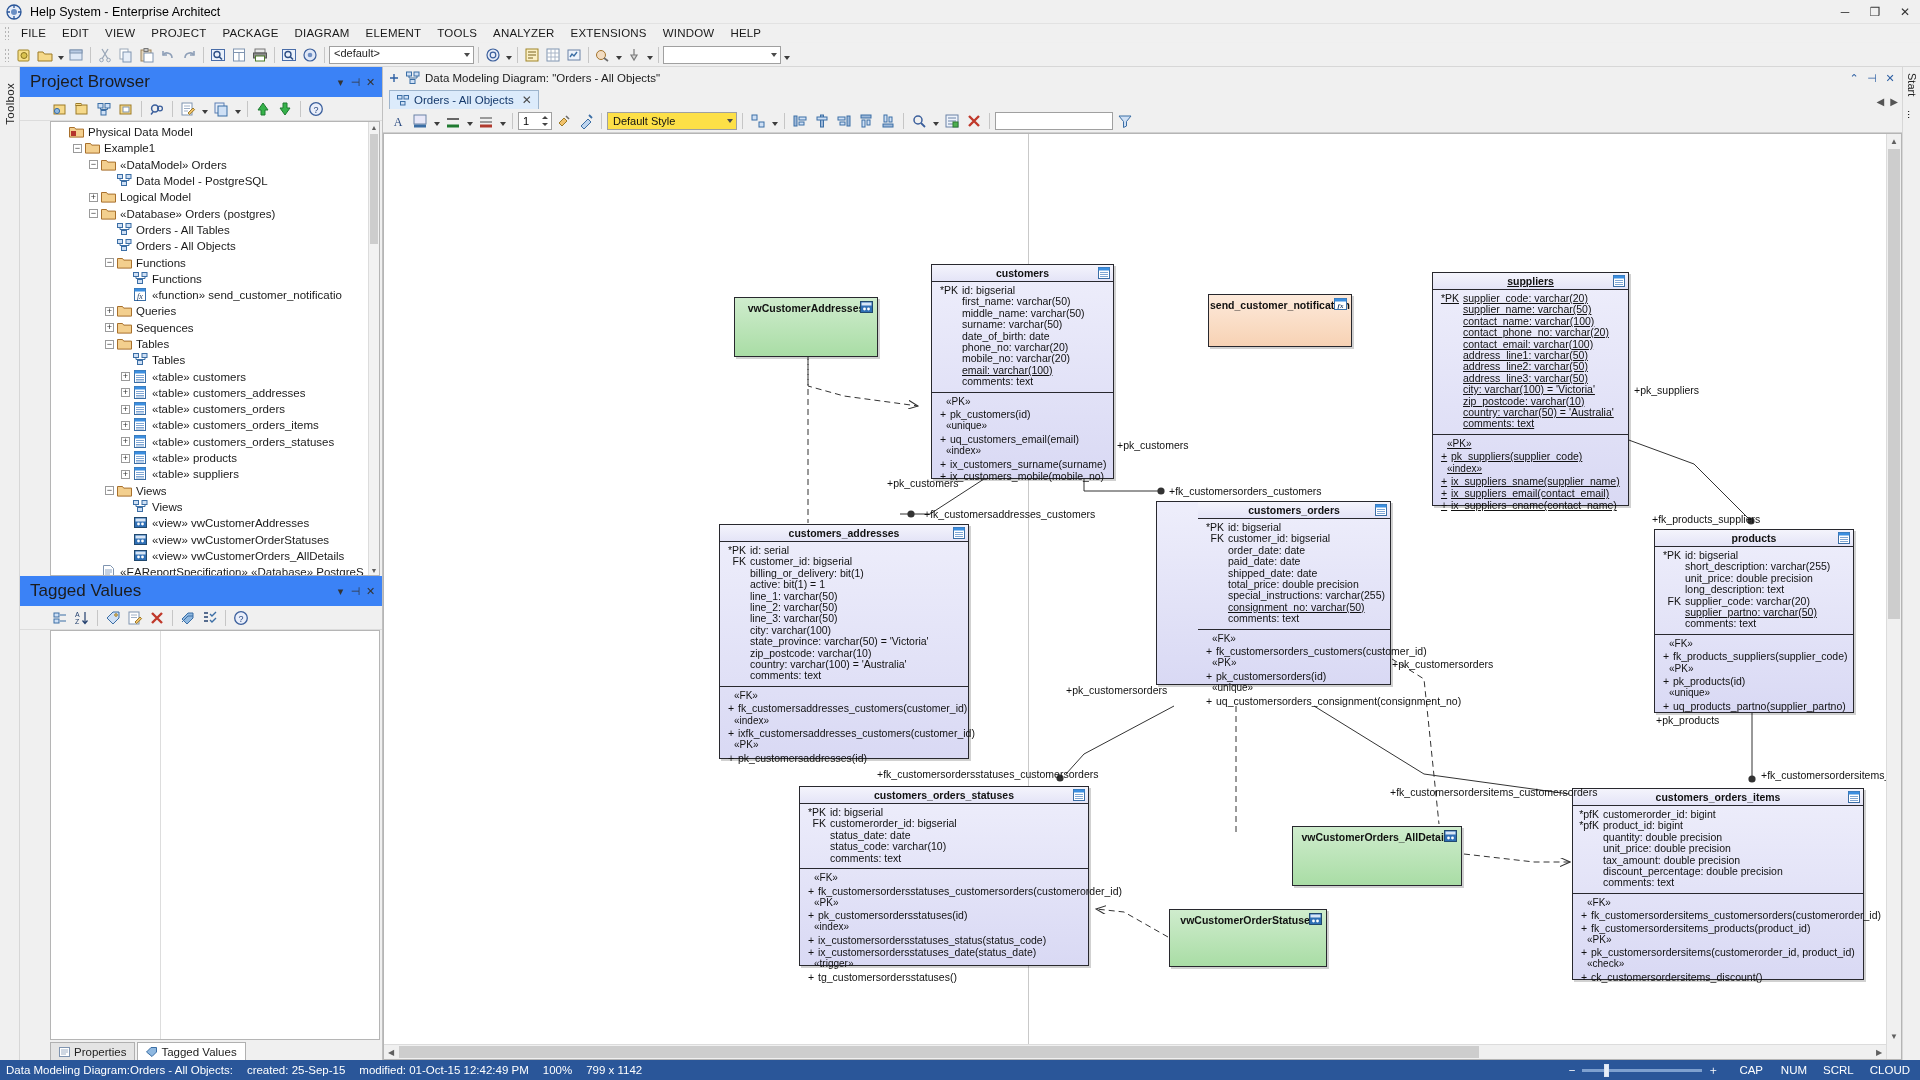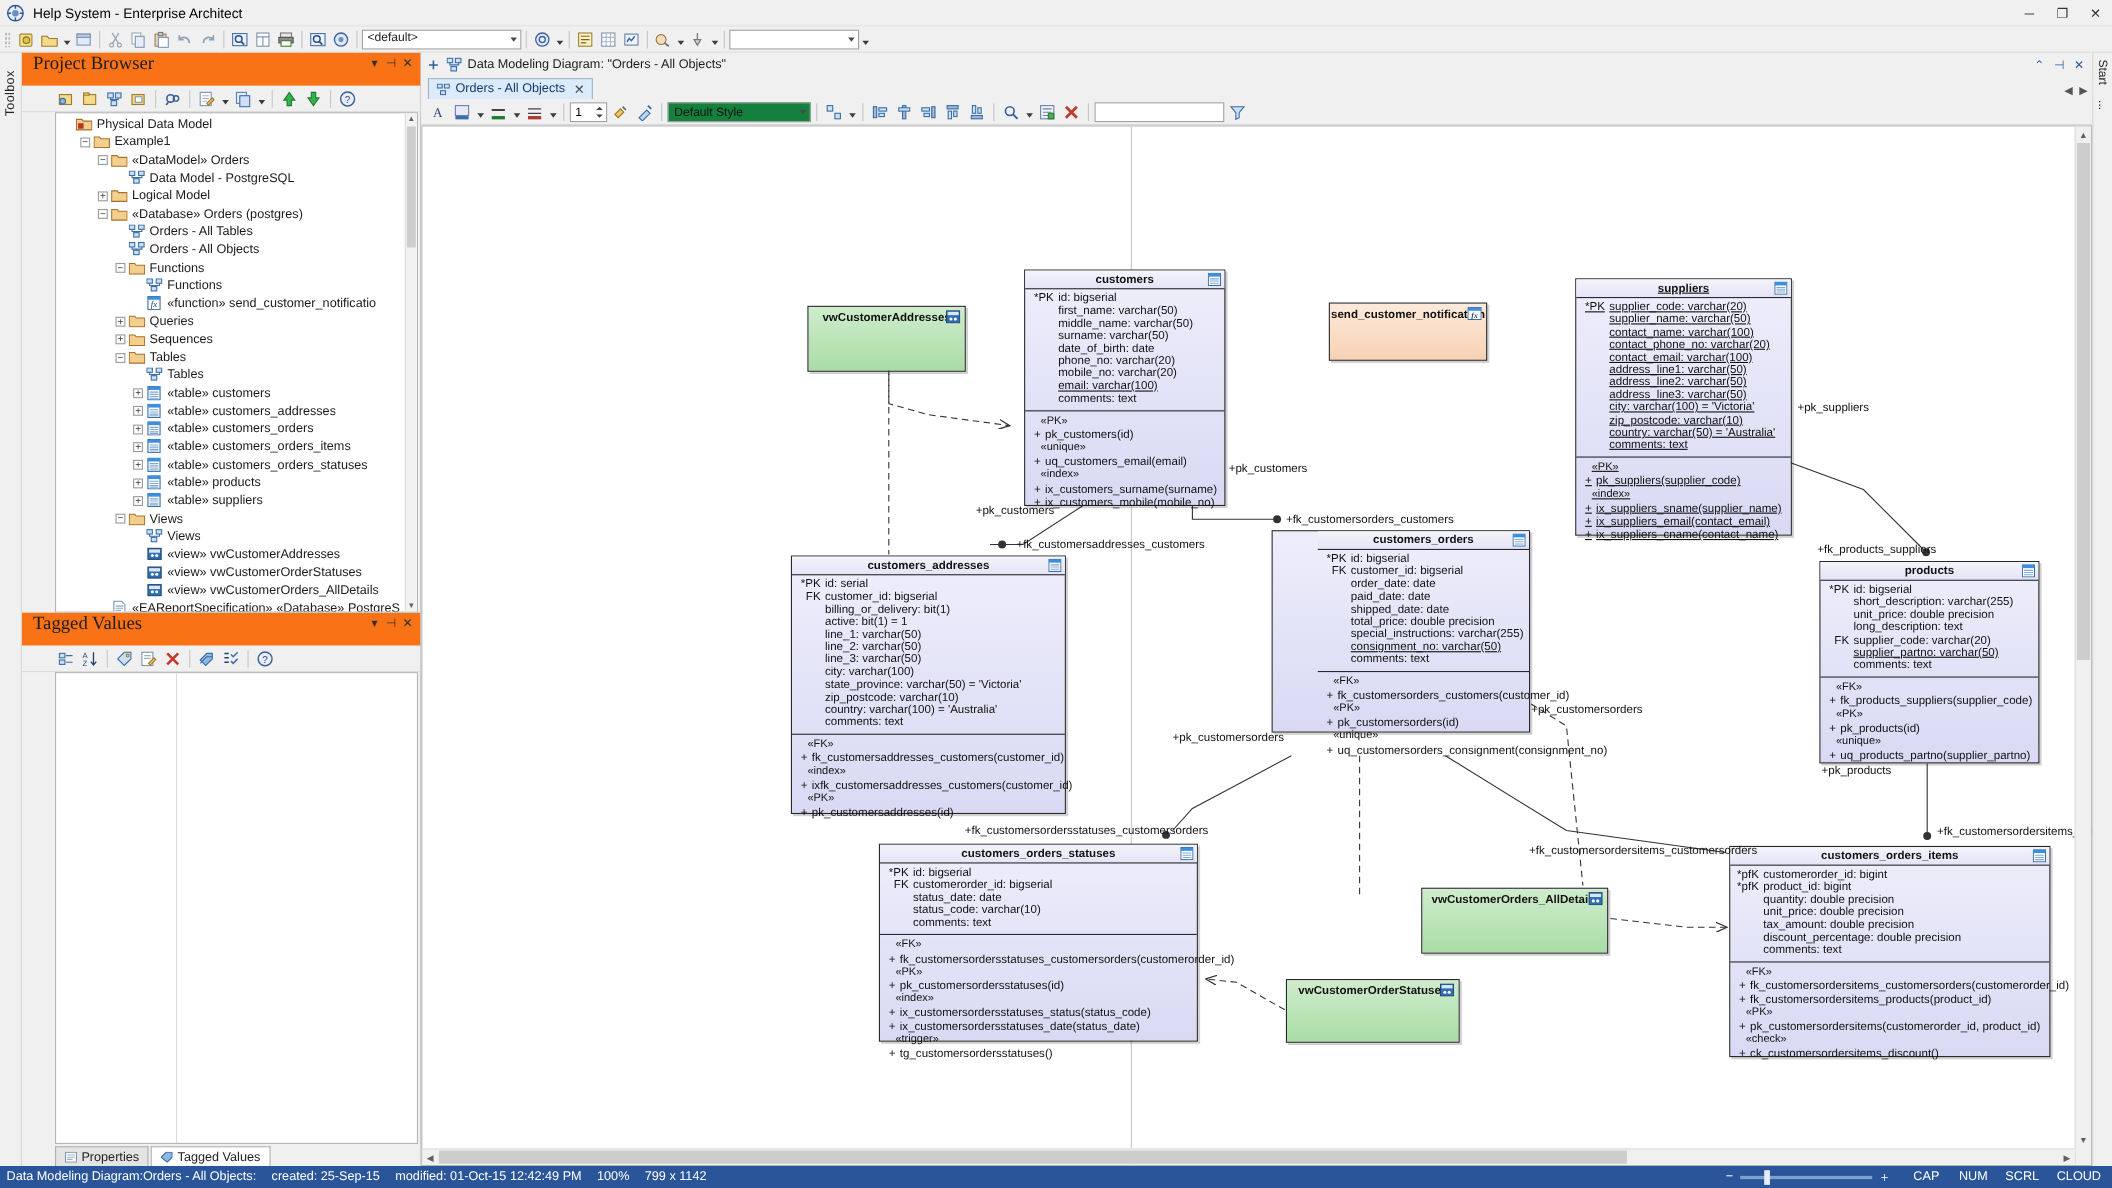--- a/index.html
+++ b/index.html
@@ -50,21 +50,21 @@
   
   .body { flex: 1; display: flex; min-height: 0; }
 
   
   .toolbox-strip { width: 20px; background: #f0f0f0; border-right: 1px solid #d7d7d7;
                    display:flex; align-items:flex-start; justify-content:center; padding-top: 16px;}
   .toolbox-strip span { writing-mode: vertical-rl; transform: rotate(180deg); font-size: 11.5px; color:#222; letter-spacing:.3px;}
 
   
   .leftdock { width: 363px; background: #f0f0f0; display: flex; flex-direction: column; border-right: 1px solid #c0c0c0;}
-  .panel-hdr { height: 30px; display:flex; align-items:flex-start; padding: 0 4px 0 10px; background:#f97316;font-family:Liberation Serif, serif; }
+  .panel-hdr { height: 30px; display:flex; align-items:center; padding: 0 4px 0 10px; background:#3b82f6; }
   .panel-hdr .ph-title { font-size: 17px; color: #1c1c1c; flex: 1; font-weight: 400;}
   .panel-hdr .ph-btn { width: 15px; height: 18px; display:flex; align-items:center; justify-content:center; color:#333; font-size:11px;}
   .panel-tb { height: 24px; background: #f0f0f0; display:flex; align-items:center; padding-left:6px; gap:2px;
               border-bottom: 1px solid #dcdcdc;}
   .tree-wrap { flex: 0 0 auto; background:#fff; border:1px solid #b5b5b5; margin: 0 2px 0 30px; position: relative; overflow: hidden; text-align: right;}
   .tree { padding: 2px 0 0 2px; }
   .trow { display:flex; align-items:center; height: 16.3px; white-space: nowrap; font-size: 11.5px; color:#1a1a1a; }
   .tg { width: 9px; height: 9px; border: 1px solid #9a9a9a; background:#fff; margin-right: 3px;
         display:flex; align-items:center; justify-content:center; font-size: 9px; line-height: 7px; color:#333; flex:none;}
   .tg.none { border: none; background: transparent; }
@@ -97,21 +97,21 @@
 
   .diag-toolbar { height: 24px; background:#f0f0f0; display:flex; align-items:center; gap:2px; padding-left:5px;
                   border-bottom:1px solid #d0d0d0;}
   .spin { width: 34px; height:18px; border:1px solid #a0a0a0; background:#fff; display:flex; align-items:center;
           font-size:11px; padding-left:4px; position:relative;}
   .spin .sp { position:absolute; right:1px; top:1px; width:11px; height:14px; display:flex; flex-direction:column;
               align-items:center; justify-content:space-around;}
   .spin .sp i { border-left:3px solid transparent; border-right:3px solid transparent;}
   .spin .sp i.u { border-bottom:3px solid #444;}
   .spin .sp i.d { border-top:3px solid #444;}
-  .style-combo { width: 130px; height:18px; border:1px solid #a0a0a0; background:#15803d; display:flex; align-items:center;
+  .style-combo { width: 130px; height:18px; border:1px solid #a0a0a0; background:#fde047; display:flex; align-items:center;
                  font-size:11px; padding-left:5px; position:relative; color:#111;}
   .style-combo .arrow { position:absolute; right:3px; top:6px; border-left:3.5px solid transparent;
                         border-right:3.5px solid transparent; border-top:4px solid #4a4a4a;}
   .txtbox { width: 118px; height:18px; border:1px solid #a0a0a0; background:#fff;}
 
   
   .canvas-wrap { flex:1; position:relative; overflow:hidden; background:#fff; border:1px solid #b5b5b5; margin:0 0 0 0;}
   .canvas { position:absolute; inset:0; }
   .vline { position:absolute; top:0; bottom:0; width:1px; background:#c9c9c9;}
   .scroll-v { position:absolute; right:0; top:0; bottom:0; width:15px; background:#f0f0f0; border-left:1px solid #dcdcdc;}
@@ -178,20 +178,37 @@
       </svg>
     </span>
     <span class="ttl">Help System - Enterprise Architect</span>
     <div class="wbtns">
       <div class="wbtn">─</div>
       <div class="wbtn">❐</div>
       <div class="wbtn close">✕</div>
     </div>
   </div>
 
+  <div class="menubar">
+    <div class="grip"></div>
+    <div id="menu-host" style="display:flex;">
+        <div class="menu-item">FILE</div>
+        <div class="menu-item">EDIT</div>
+        <div class="menu-item">VIEW</div>
+        <div class="menu-item">PROJECT</div>
+        <div class="menu-item">PACKAGE</div>
+        <div class="menu-item">DIAGRAM</div>
+        <div class="menu-item">ELEMENT</div>
+        <div class="menu-item">TOOLS</div>
+        <div class="menu-item">ANALYZER</div>
+        <div class="menu-item">EXTENSIONS</div>
+        <div class="menu-item">WINDOW</div>
+        <div class="menu-item">HELP</div>
+      </div>
+  </div>
 
   <div class="toolbar">
     <div class="grip"></div>
 
     <div class="tb-ico">
       <svg width="16" height="16">
           <rect x="2" y="3" width="11" height="11" rx="1" fill="#f7e08a" stroke="#a08528"></rect>
           <circle cx="8" cy="8.5" r="3" fill="#d9c24e" stroke="#8a741f"></circle>
         </svg>
     </div>

